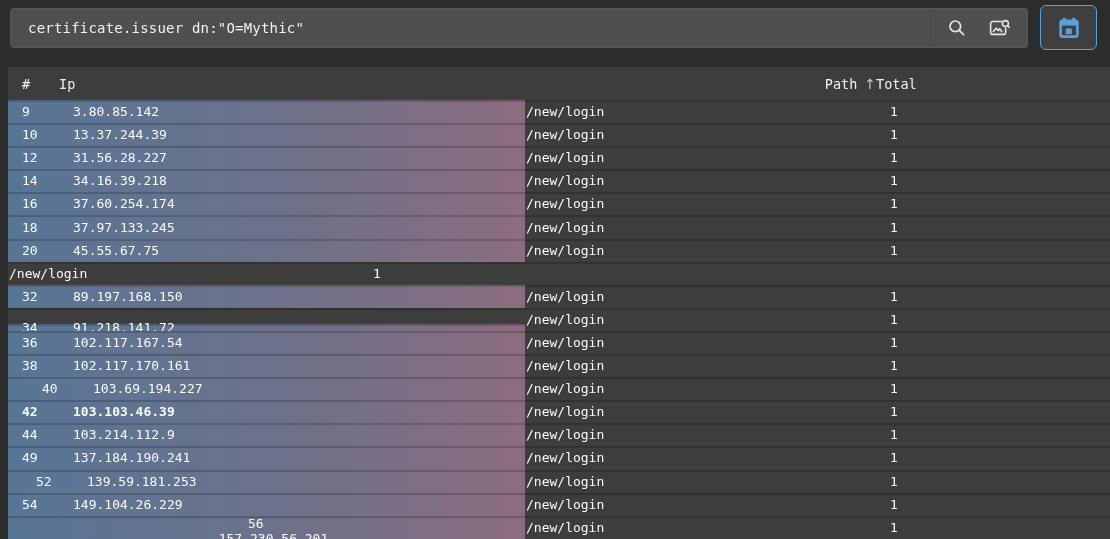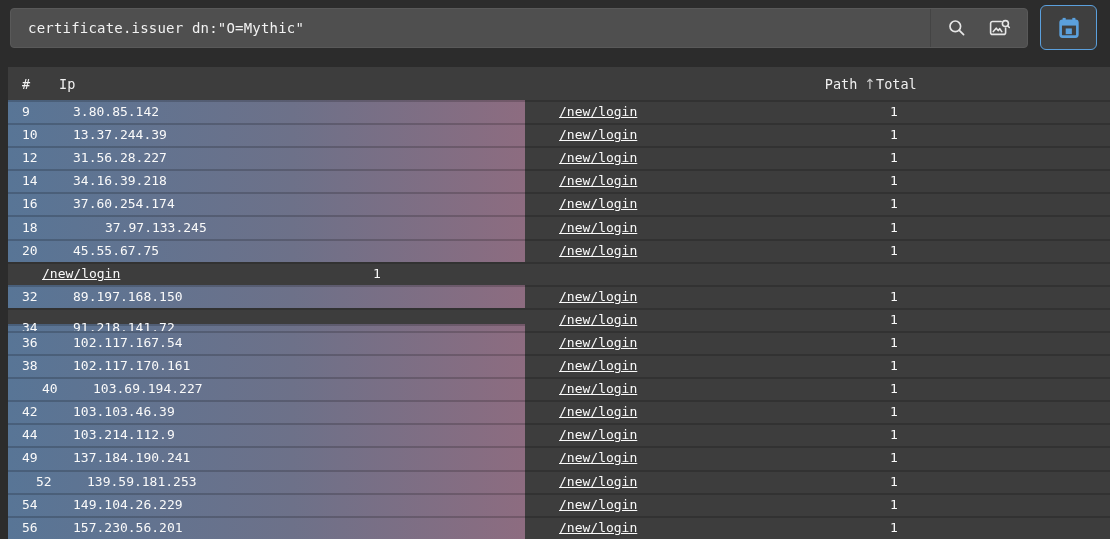--- a/index.html
+++ b/index.html
@@ -46,21 +46,21 @@
   .sort-arrow { margin-left:7px; color:#c9c9c9; font-size:14px; font-family:"DejaVu Sans","Liberation Sans",sans-serif; }
 
   .row { height:23.1px; display:flex; align-items:stretch; font-size:13px; color:#fafafa;
          box-shadow: inset 0 2px 0 rgba(0,0,0,0.18); cursor:pointer; }
   .row-left {
     width:517px; flex:none; display:flex; align-items:center; padding-left:14px;
     box-shadow: inset 0 2px 0 rgba(0,0,0,0.18);
   }
   .row-left .num { width:51px; flex:none; }
   .row-left .ip  { flex:1; }
-  .row .path  { width:365px; padding-left:34px; flex:none; display:flex; align-items:center;text-decoration:underline; }
+  .row .path  { width:365px; padding-left:1px; flex:none; display:flex; align-items:center; }
   .row .total { flex:1; display:flex; align-items:center; }
 
   svg { display:block; }
 </style>
 </head>
 <body style="--accent: #5ba0dd;">
 
 <div class="toolbar">
   <div class="search-bar">
     <input class="query-input" type="text" value="certificate.issuer_dn:&quot;O=Mythic&quot;" style="">
@@ -149,21 +149,21 @@
   <div class="row">
     <div class="row-left" style="background: linear-gradient(90deg, rgb(88, 117, 150) 0%, rgb(109, 113, 137) 55%, rgb(141, 108, 128) 100%);">
       <span class="num">16</span>
       <span class="ip">37.60.254.174</span>
     </div>
     <div class="path">/new/login</div>
     <div class="total">1</div>
   </div>
 
   <div class="row">
-    <div class="row-left" style="background: linear-gradient(90deg, rgb(88, 117, 150) 0%, rgb(109, 113, 137) 55%, rgb(141, 108, 128) 100%); gap: 32px;">
+    <div class="row-left" style="background: linear-gradient(90deg, rgb(88, 117, 150) 0%, rgb(109, 113, 137) 55%, rgb(141, 108, 128) 100%);">
       <span class="num">18</span>
       <span class="ip">37.97.133.245</span>
     </div>
     <div class="path">/new/login</div>
     <div class="total">1</div>
   </div>
 
   <div class="row">
     <div class="row-left" style="background: linear-gradient(90deg, rgb(88, 117, 150) 0%, rgb(109, 113, 137) 55%, rgb(141, 108, 128) 100%);">
       <span class="num">20</span>
@@ -217,21 +217,21 @@
   <div class="row">
     <div class="row-left" style="background: linear-gradient(90deg, rgb(88, 117, 150) 0%, rgb(109, 113, 137) 55%, rgb(141, 108, 128) 100%); padding-left: 34px;">
       <span class="num">40</span>
       <span class="ip">103.69.194.227</span>
     </div>
     <div class="path">/new/login</div>
     <div class="total">1</div>
   </div>
 
   <div class="row">
-    <div class="row-left" style="background: linear-gradient(90deg, rgb(88, 117, 150) 0%, rgb(109, 113, 137) 55%, rgb(141, 108, 128) 100%);">
+    <div class="row-left" style="background: linear-gradient(90deg, rgb(88, 117, 150) 0%, rgb(109, 113, 137) 55%, rgb(141, 108, 128) 100%); font-weight: bold;">
       <span class="num">42</span>
       <span class="ip">103.103.46.39</span>
     </div>
     <div class="path">/new/login</div>
     <div class="total">1</div>
   </div>
 
   <div class="row">
     <div class="row-left" style="background: linear-gradient(90deg, rgb(88, 117, 150) 0%, rgb(109, 113, 137) 55%, rgb(141, 108, 128) 100%);">
       <span class="num">44</span>
@@ -262,21 +262,21 @@
   <div class="row">
     <div class="row-left" style="background: linear-gradient(90deg, rgb(88, 117, 150) 0%, rgb(109, 113, 137) 55%, rgb(141, 108, 128) 100%);">
       <span class="num">54</span>
       <span class="ip">149.104.26.229</span>
     </div>
     <div class="path">/new/login</div>
     <div class="total">1</div>
   </div>
 
   <div class="row">
-    <div class="row-left" style="background: linear-gradient(90deg, rgb(88, 117, 150) 0%, rgb(109, 113, 137) 55%, rgb(141, 108, 128) 100%);">
+    <div class="row-left" style="background: linear-gradient(90deg, rgb(88, 117, 150) 0%, rgb(109, 113, 137) 55%, rgb(141, 108, 128) 100%); flex-direction: column;">
       <span class="num">56</span>
       <span class="ip">157.230.56.201</span>
     </div>
     <div class="path">/new/login</div>
     <div class="total">1</div>
   </div>
 </div>
   </div>
 </div>
 

